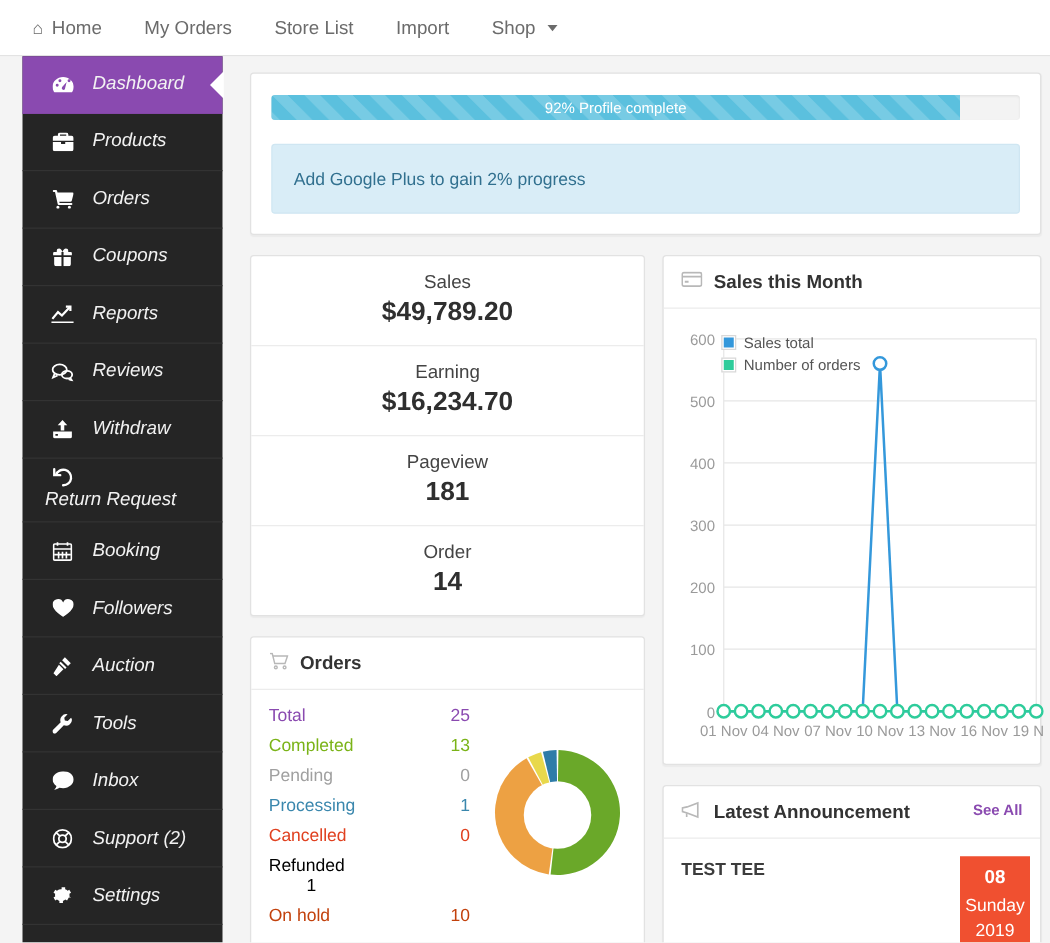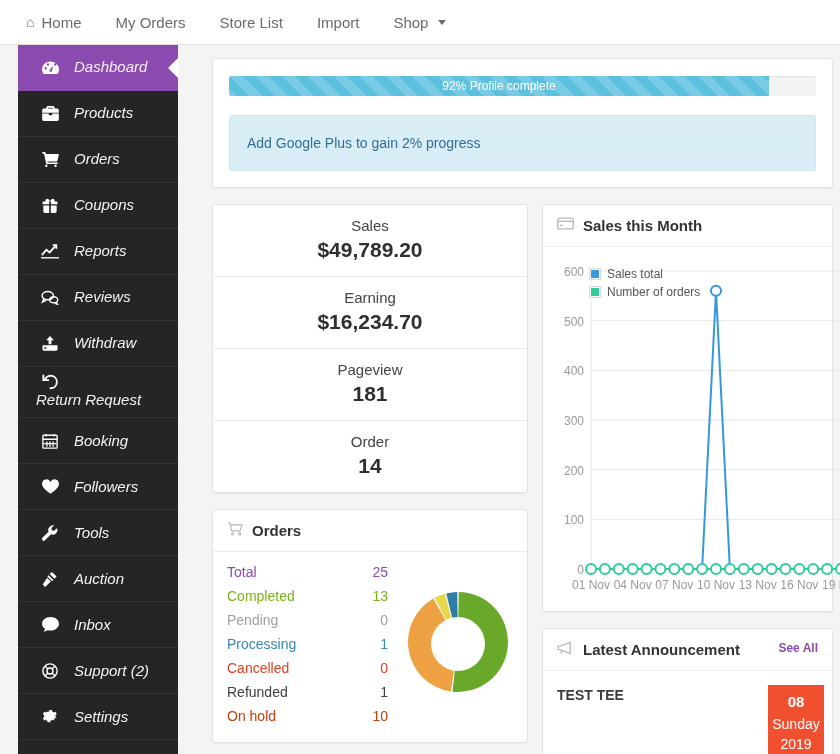--- a/index.html
+++ b/index.html
@@ -84,21 +84,21 @@
     color: #ffffff;
     display: inline-flex;
     align-items: center;
     justify-content: center;
   }
   .side-label { flex: 1 1 auto; line-height: 1.35; font-style: italic; }
 
   
   .content {
     flex: 1 1 auto;
-    padding: 13px 7px 0 34px;
+    padding: 13px 7px 0 22px;
     overflow: hidden;
   }
   .panel {
     background: #ffffff;
     border: 1px solid #e2e2e2;
     border-radius: 3px;
     box-shadow: 0 1px 1px rgba(0,0,0,.04);
     margin-bottom: 16px;
   }
 
@@ -351,36 +351,36 @@
       <span class="side-icon">
         <svg width="17" height="15" viewBox="0 0 18 16" fill="#fff">
             <path d="M9 15.5S0 10.2 0 5.2A4.7 4.7 0 019 3.1a4.7 4.7 0 019 2.1c0 5-9 10.3-9 10.3z"></path>
           </svg>
       </span>
       <span class="side-label">Followers</span>
     </div>
 
     <div class="side-item">
       <span class="side-icon">
-        <svg width="16" height="16" viewBox="0 0 18 18" fill="#fff">
-            <path d="M17.3 4.2a5.3 5.3 0 01-7.1 6.2L3.6 17a2 2 0 11-2.8-2.8l6.6-6.6a5.3 5.3 0 016.2-7.1l-3 3 .5 2.6 2.6.5 3-3c.4.5.6 1 .6 1.6z"></path>
-          </svg>
-      </span>
-      <span class="side-label">Tools</span>
-    </div>
-
-    <div class="side-item">
-      <span class="side-icon">
         <svg width="17" height="16" viewBox="0 0 18 18" fill="#fff">
             <path d="M10.6 1l5.3 5.3-2.5 2.5L8.1 3.5 10.6 1z"></path>
             <path d="M6.8 4.9l5.3 5.3-1.3 1.3L5.5 6.2l1.3-1.3z"></path>
             <path d="M5.2 7.6l4.1 4.1L3 18l-2.7-2.7 4.9-7.7z"></path>
           </svg>
       </span>
       <span class="side-label">Auction</span>
+    </div>
+
+    <div class="side-item">
+      <span class="side-icon">
+        <svg width="16" height="16" viewBox="0 0 18 18" fill="#fff">
+            <path d="M17.3 4.2a5.3 5.3 0 01-7.1 6.2L3.6 17a2 2 0 11-2.8-2.8l6.6-6.6a5.3 5.3 0 016.2-7.1l-3 3 .5 2.6 2.6.5 3-3c.4.5.6 1 .6 1.6z"></path>
+          </svg>
+      </span>
+      <span class="side-label">Tools</span>
     </div>
 
     <div class="side-item">
       <span class="side-icon">
         <svg width="17" height="15" viewBox="0 0 18 16" fill="#fff">
             <path d="M9 0C4 0 0 3.2 0 7.1c0 2.2 1.3 4.2 3.3 5.5-.2 1.2-.9 2.3-1.9 3.1 1.6-.2 3.1-.8 4.4-1.7 1 .3 2.1.4 3.2.4 5 0 9-3.2 9-7.3S14 0 9 0z"></path>
           </svg>
       </span>
       <span class="side-label">Inbox</span>
     </div>
@@ -466,21 +466,21 @@
                   <span class="order-count">0</span>
                 </div>
                 <div class="order-row" style="color: rgb(58, 135, 173);">
                   <span class="order-name">Processing</span>
                   <span class="order-count">1</span>
                 </div>
                 <div class="order-row" style="color: rgb(224, 64, 31);">
                   <span class="order-name">Cancelled</span>
                   <span class="order-count">0</span>
                 </div>
-                <div class="order-row" style="color: #404040;">
+                <div class="order-row" style="color: #000000; flex-direction: column;">
                   <span class="order-name">Refunded</span>
                   <span class="order-count">1</span>
                 </div>
                 <div class="order-row" style="color: #c2410c;">
                   <span class="order-name">On hold</span>
                   <span class="order-count">10</span>
                 </div>
               </div>
             <div class="donut-wrap">
               <div class="donut">

